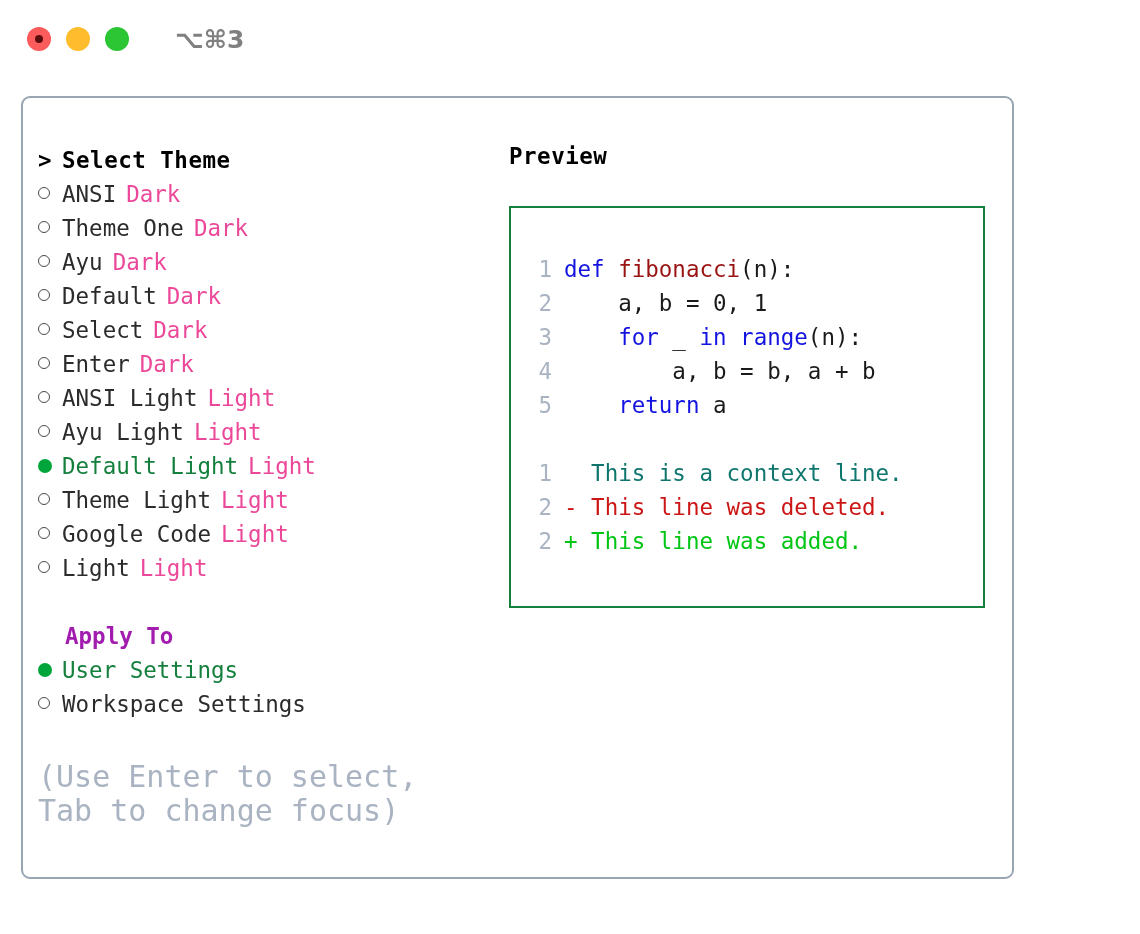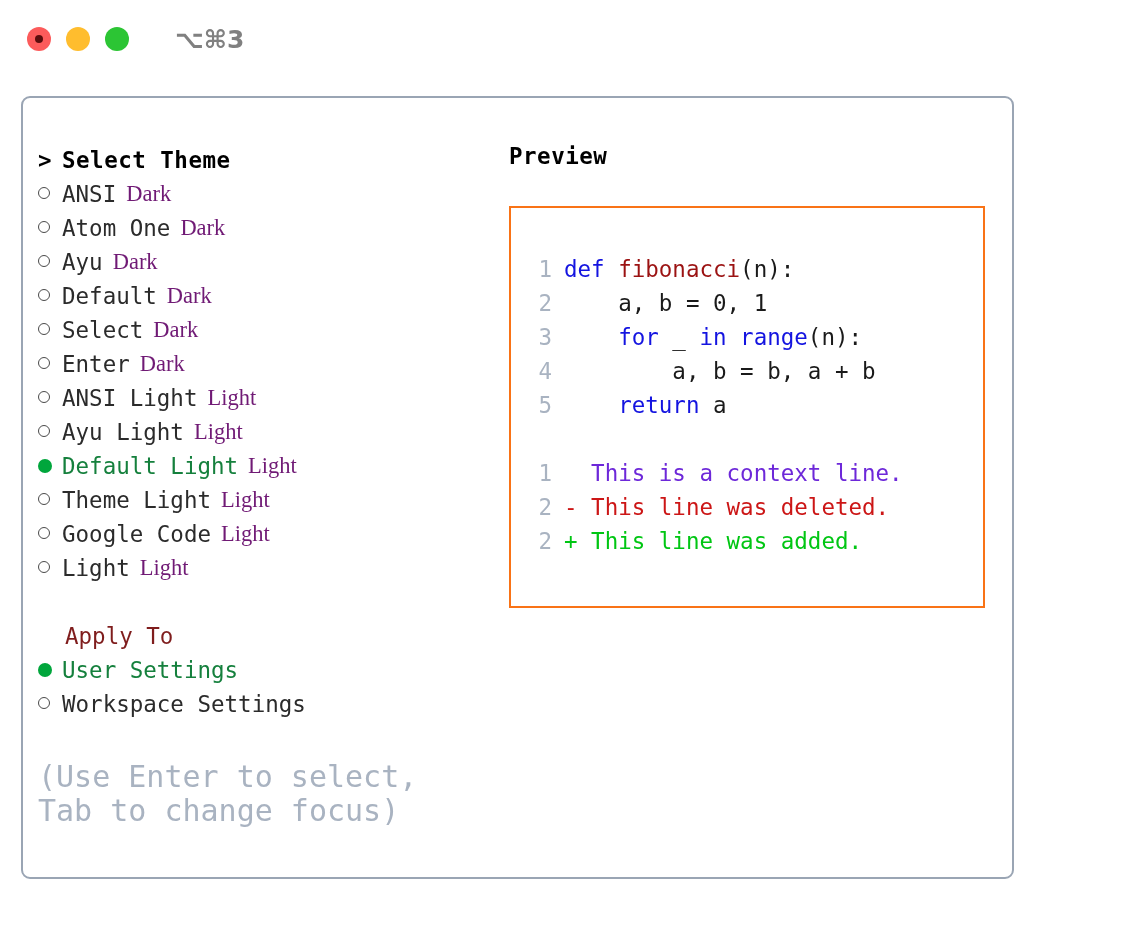--- a/index.html
+++ b/index.html
@@ -132,29 +132,28 @@
     position: absolute;
     left: 0; top: 50%;
     margin-top: -7px;
     width: 14px; height: 14px;
     border-radius: 50%;
     background: #00a63c;
   }
   .label { color: #2b2b2b; }
   .label.selected { color: #15803d; }
   .variant {
-    color: #701a75;
+    color: #ec4899;
     margin-left: 10px;
-    font-family: Liberation Serif, serif;
   }
   .spacer-row { height: 34px; }
 
   .subheading {
-    font-weight: normal;
-    color: #7f1d1d;
+    font-weight: bold;
+    color: #a21caf;
     padding-left: 27px;
   }
 
   .hint {
     position: absolute;
     left: 15px;
     top: 662px;
     width: 420px;
     font-size: 30px;
     line-height: 34px;
@@ -173,21 +172,21 @@
   .preview-title {
     font-size: 22.5px;
     font-weight: bold;
     color: #000000;
     letter-spacing: 0.5px;
     margin-bottom: 37px;
   }
   .preview-box {
     width: 476px;
     height: 402px;
-    border: 2px solid #f97316;
+    border: 2px solid #15803d;
     box-sizing: border-box;
     background: #ffffff;
     position: relative;
   }
   .code {
     position: absolute;
     left: 11px;
     top: 44px;
     font-size: 22.5px;
     line-height: 34px;
@@ -197,21 +196,21 @@
   .ln {
     display: inline-block;
     width: 30px;
     text-align: right;
     color: #a9b3c1;
     margin-right: 12px;
   }
   .kw  { color: #1414e0; }
   .fn  { color: #9b1212; }
   .pl  { color: #1a1a1a; }
-  .ctx { color: #6d28d9; }
+  .ctx { color: #0f766e; }
   .del { color: #cc1616; }
   .add { color: #00c613; }
   .blank-line { display: block; height: 34px; }
 </style>
 </head>
 <body>
 
 <div class="window">
 
   <div class="titlebar">
@@ -227,21 +226,21 @@
     <div class="panel-inner">
 
       <div class="left-col">
 
         <div class="row heading">
           <span class="caret">&gt;</span><span>Select Theme</span>
         </div>
 
         <div id="theme-list">
             <div class="row"><span class="bullet"><span class="ring"></span></span><span class="label">ANSI</span><span class="variant">Dark</span></div>
-            <div class="row"><span class="bullet"><span class="ring"></span></span><span class="label">Atom One</span><span class="variant">Dark</span></div>
+            <div class="row"><span class="bullet"><span class="ring"></span></span><span class="label">Theme One</span><span class="variant">Dark</span></div>
             <div class="row"><span class="bullet"><span class="ring"></span></span><span class="label">Ayu</span><span class="variant">Dark</span></div>
             <div class="row"><span class="bullet"><span class="ring"></span></span><span class="label">Default</span><span class="variant">Dark</span></div>
             <div class="row"><span class="bullet"><span class="ring"></span></span><span class="label">Select</span><span class="variant">Dark</span></div>
             <div class="row"><span class="bullet"><span class="ring"></span></span><span class="label">Enter</span><span class="variant">Dark</span></div>
             <div class="row"><span class="bullet"><span class="ring"></span></span><span class="label">ANSI Light</span><span class="variant">Light</span></div>
             <div class="row"><span class="bullet"><span class="ring"></span></span><span class="label">Ayu Light</span><span class="variant">Light</span></div>
             <div class="row"><span class="bullet"><span class="dot"></span></span><span class="label selected">Default Light</span><span class="variant">Light</span></div>
             <div class="row"><span class="bullet"><span class="ring"></span></span><span class="label">Theme Light</span><span class="variant">Light</span></div>
             <div class="row"><span class="bullet"><span class="ring"></span></span><span class="label">Google Code</span><span class="variant">Light</span></div>
             <div class="row"><span class="bullet"><span class="ring"></span></span><span class="label">Light</span><span class="variant">Light</span></div>

